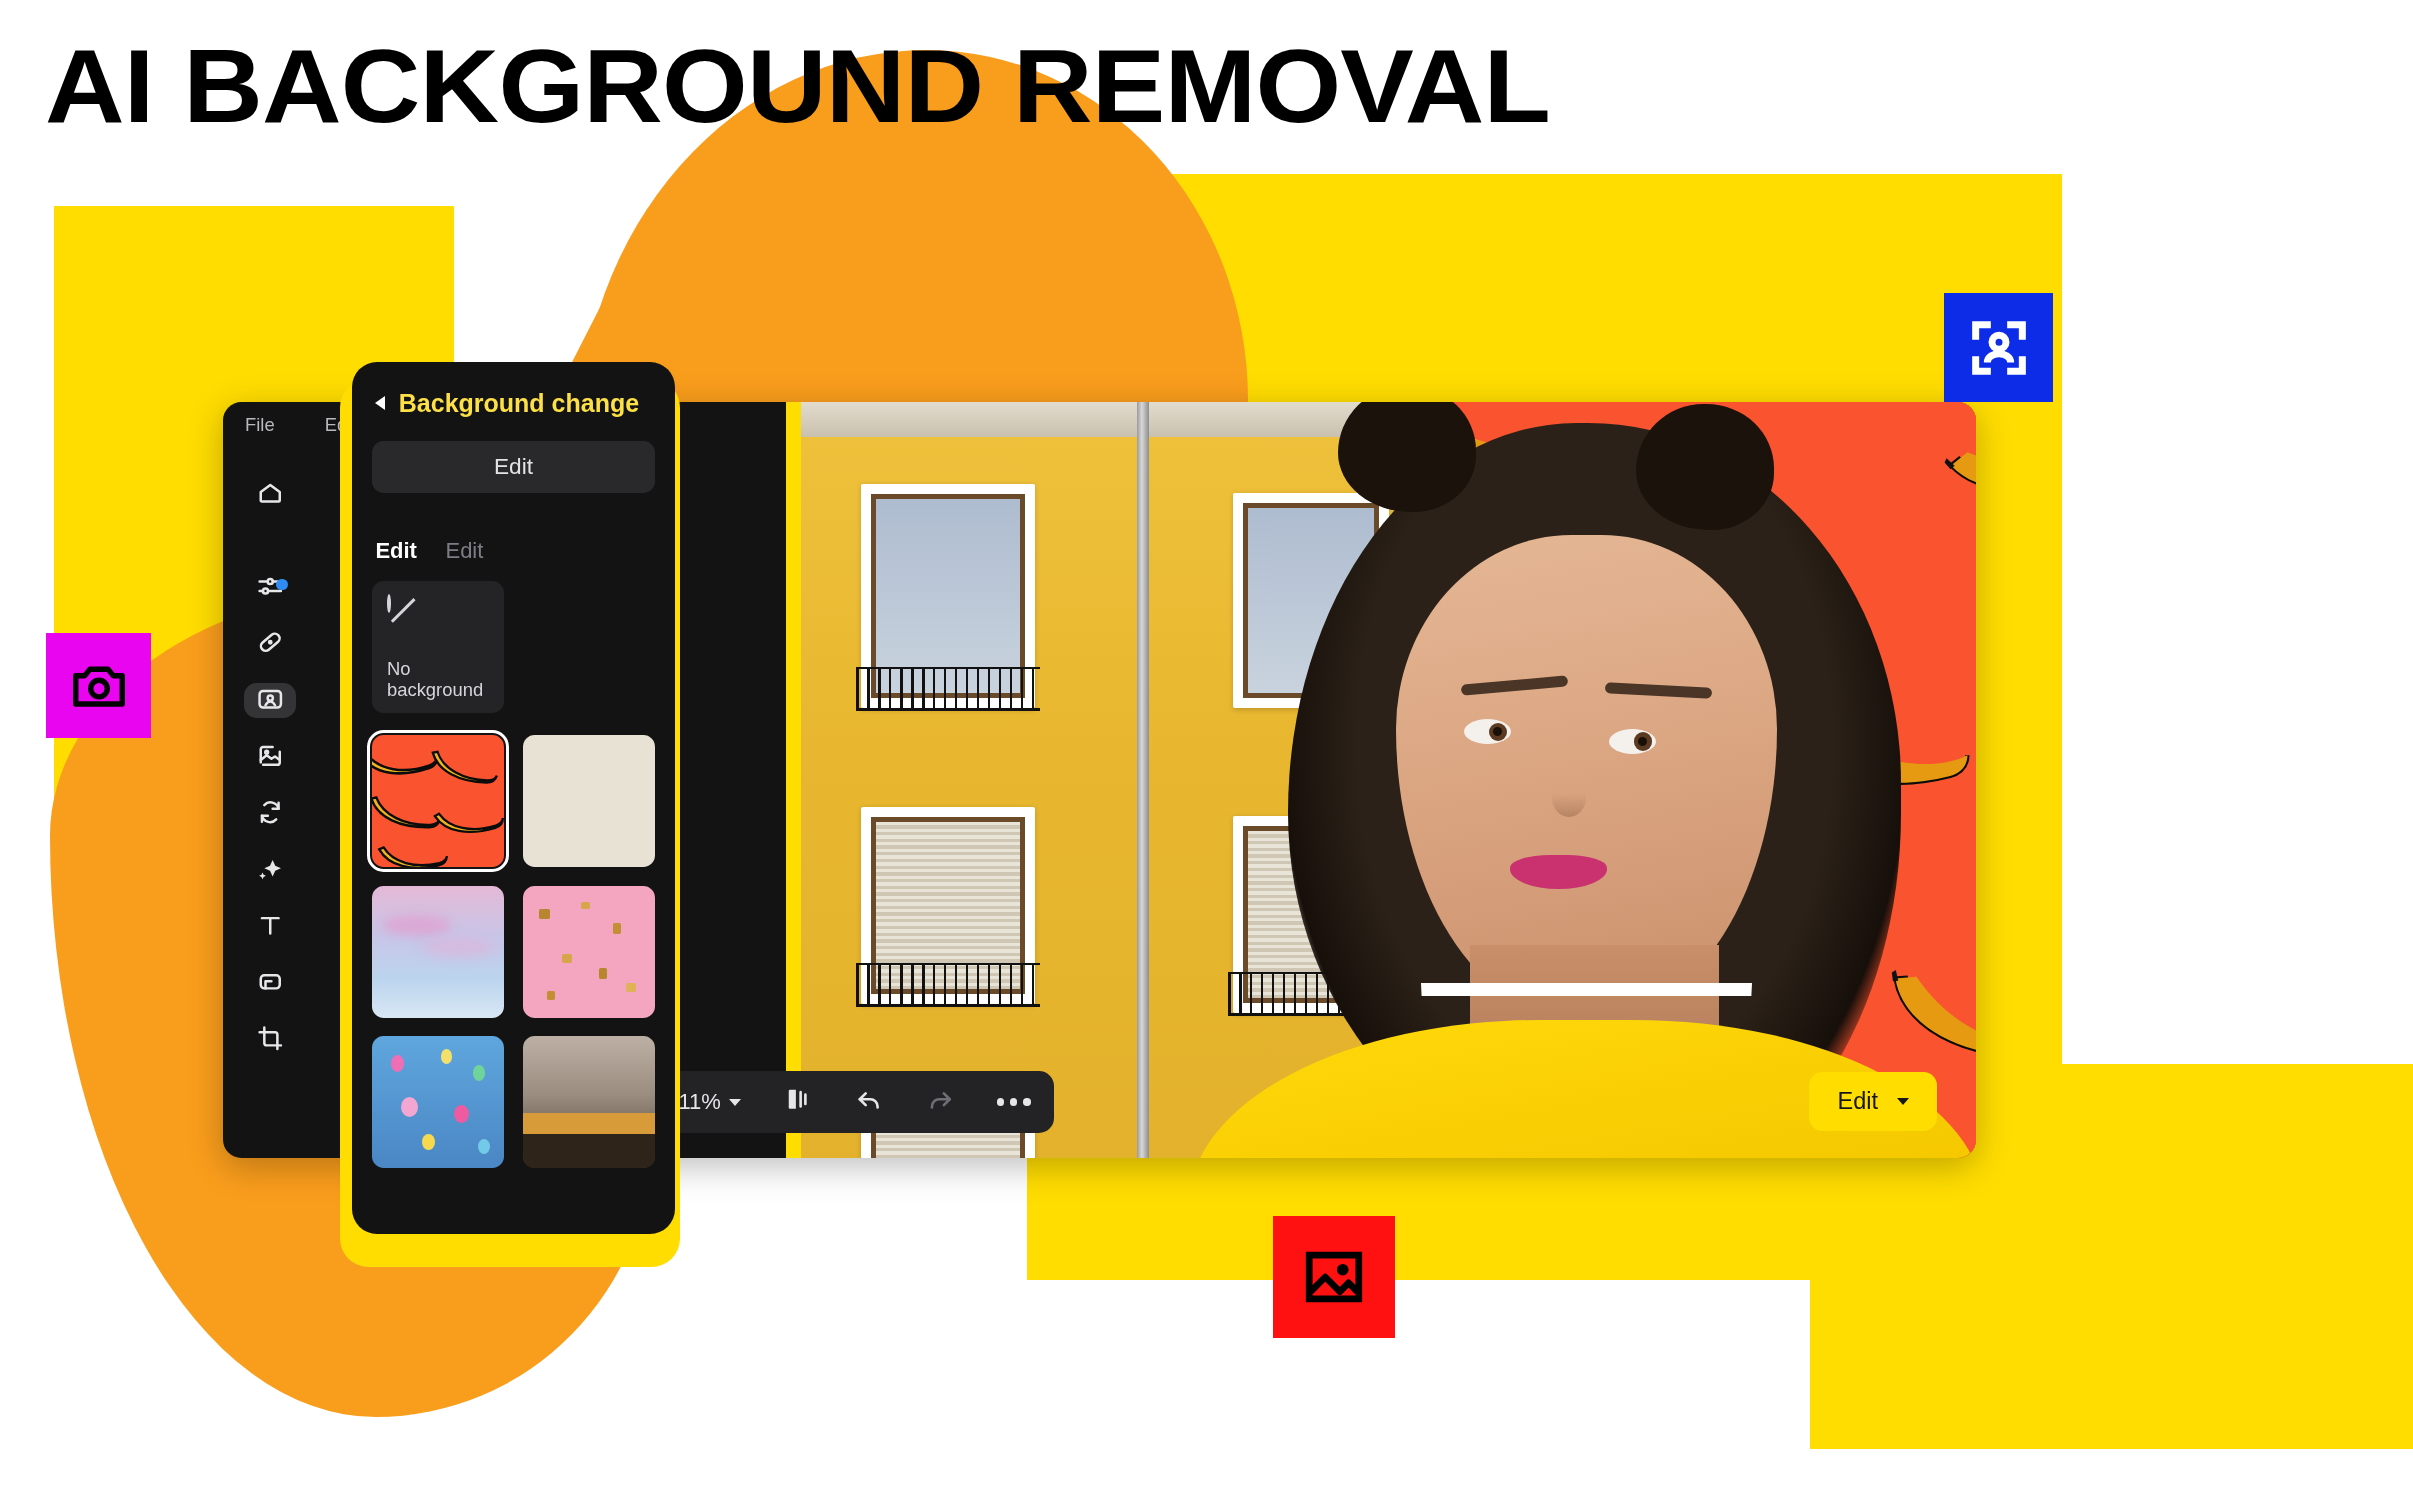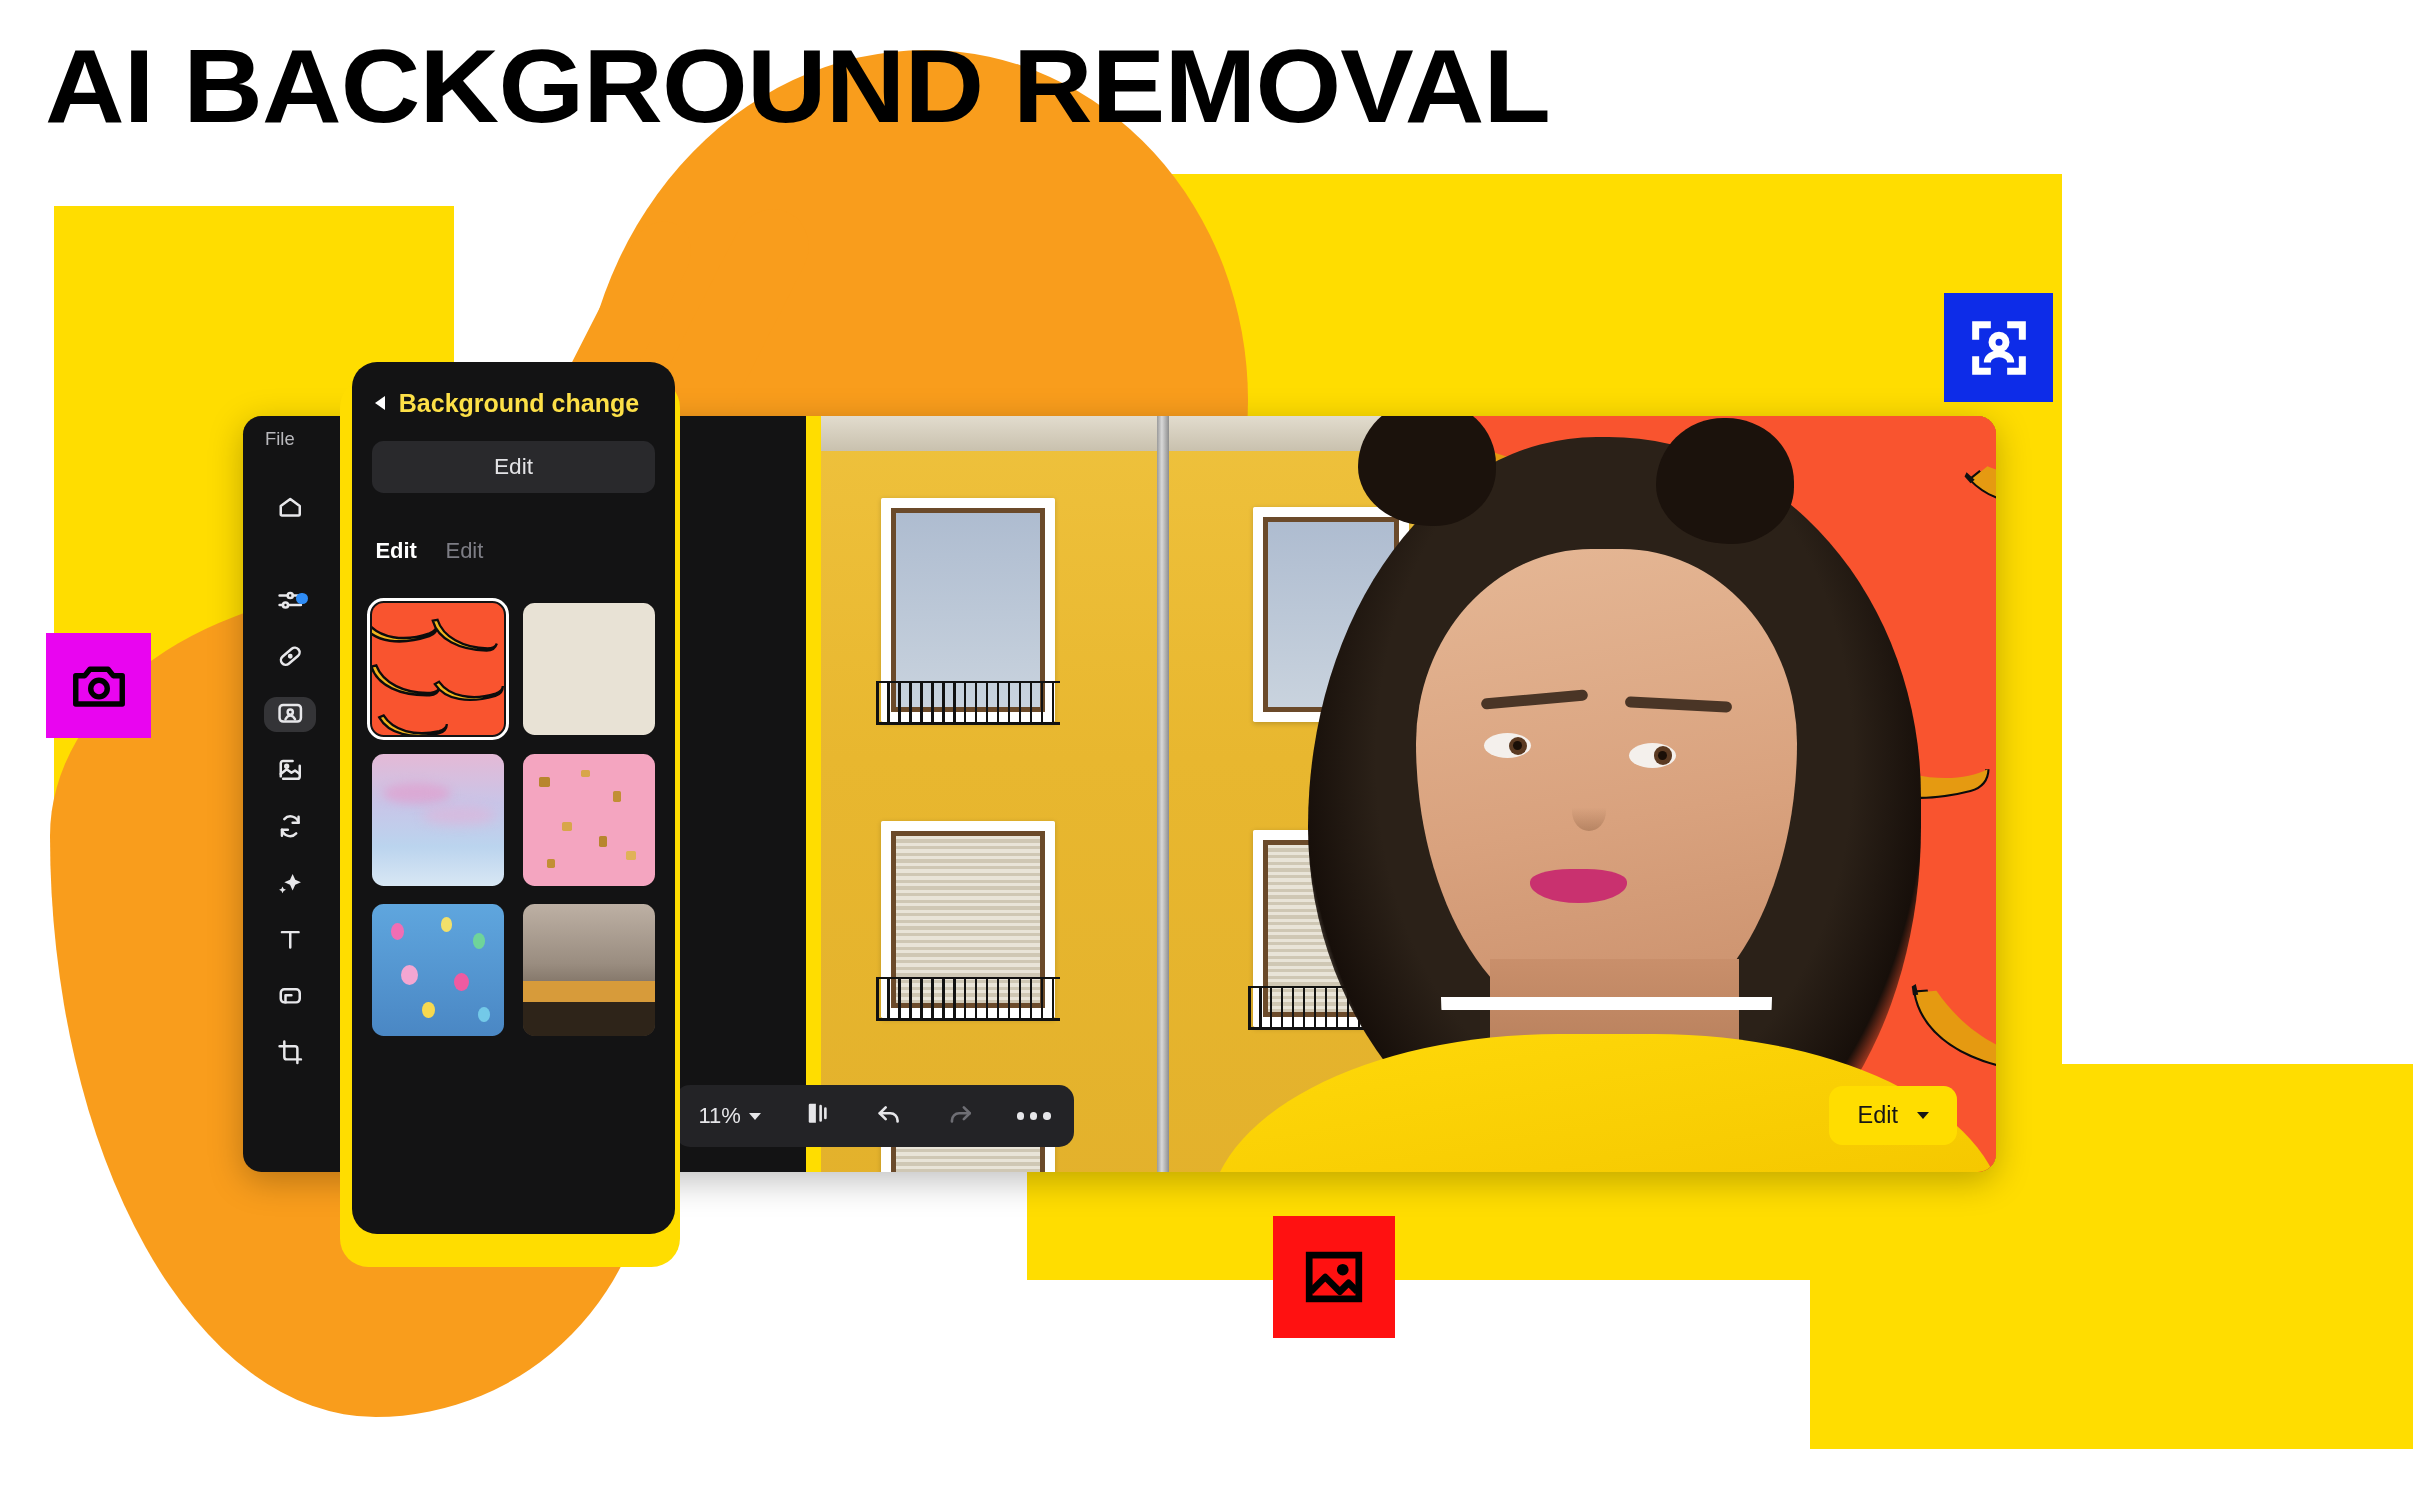--- a/index.html
+++ b/index.html
@@ -39,24 +39,23 @@
   .headline {
     position:absolute; left:45px; top:34px;
     font-size:104px; font-weight:900; letter-spacing:-0.8px;
     color:#000; white-space:nowrap; line-height:1;
     font-family:"Liberation Sans", sans-serif;
     transform:scaleX(1.06); transform-origin:left top;
   }
 
   
   .app-window {
-    position:absolute; left:223px; top:416px; width:1753px; height:756px;
+    position:absolute; left:223px; top:402px; width:1753px; height:756px;
     background:#131314; border-radius:18.4px; overflow:hidden;
     box-shadow:0 8.4px 34px rgba(0,0,0,.25);
-    margin-left:20px;
   }
   .menubar { position:absolute; left:0; top:0; width:100%; height:45px; display:flex; align-items:center; padding-left:22px; gap:50px; }
   .menubar span { color:#b9b9bd; font-size:18.4px; }
 
   .rail {
     position:absolute; left:0; top:50px; width:94px; bottom:101px;
     display:flex; flex-direction:column; align-items:center; padding-top:25px; gap:22px;
   }
   .rail-btn {
     width:52px; height:52px; border-radius:12.6px; display:flex; align-items:center; justify-content:center;
@@ -487,20 +486,24 @@
     </div>
 
     <button class="btn-secondary">Edit</button>
 
     <div class="tabs">
       <span class="tab active">Edit</span>
       <span class="tab">Edit</span>
     </div>
 
     <div class="grid2">
+      <div class="cell">
+        <span class="nosym"></span>
+        <span class="lbl">No background</span>
+      </div>
     </div>
 
     <div class="thumbs">
 
       <div class="thumb t-banana sel">
         <span class="banana" style="left:-8%;top:2%;width:60%;height:34%;transform:rotate(-12deg)">
           <svg viewBox="0 0 190 96">
               <path d="M8 22c20 46 78 66 150 58 14-2 22-10 24-22-2 10-10 14-22 16C96 82 40 60 20 18z" fill="#F0B41E" stroke="#0c0c0c" stroke-width="6"></path>
             </svg></span>
         <span class="banana" style="left:42%;top:8%;width:55%;height:32%;transform:rotate(8deg)">

